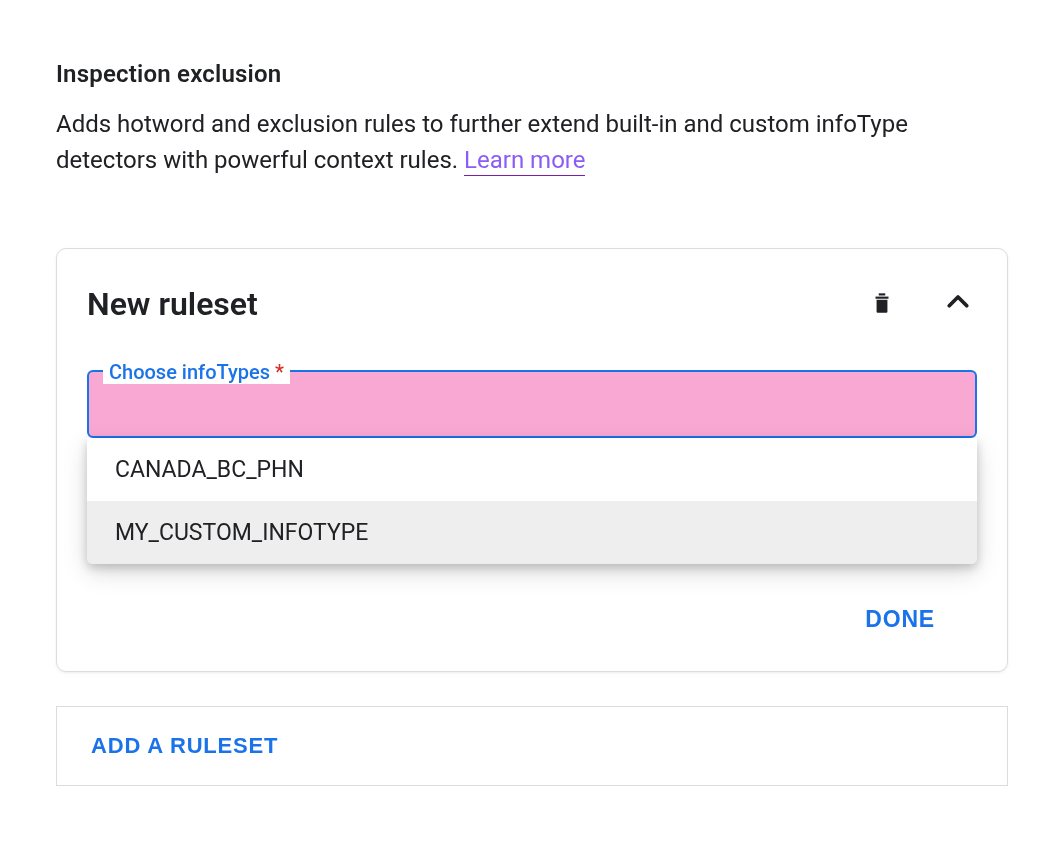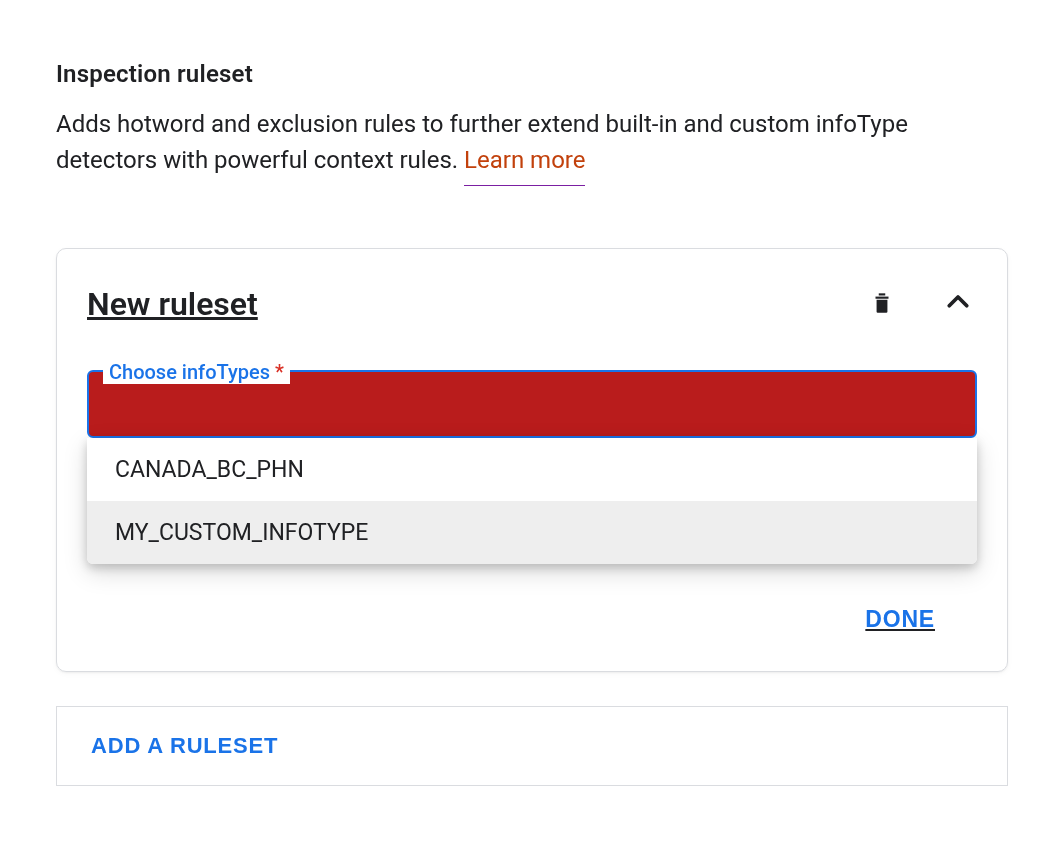--- a/index.html
+++ b/index.html
@@ -23,33 +23,32 @@
     }
     .description {
       font-size: 24px;
       line-height: 1.5;
       color: #202124;
       max-width: 910px;
       margin-bottom: 70px;
       font-weight: 400;
     }
     .learn-more {
-      color: #c2410c;
+      color: #8b5cf6;
       text-decoration: none;
       border-bottom: 1.5px solid #7b1fa2;
-      padding-bottom: 11px;
+      padding-bottom: 1px;
     }
     .card {
       border: 1px solid #dadce0;
       border-radius: 10px;
       padding: 34px 30px 30px 30px;
       box-shadow: 0 1px 2px rgba(0,0,0,0.05), 0 2px 6px rgba(0,0,0,0.03);
       margin-bottom: 34px;
       position: relative;
-      text-decoration: underline;
     }
     .card-header {
       display: flex;
       align-items: center;
       justify-content: space-between;
       margin-bottom: 46px;
     }
     .card-title {
       font-size: 32px;
       font-weight: 600;
@@ -72,21 +71,21 @@
     }
     .input-wrapper {
       position: relative;
     }
     .outlined-input {
       width: 100%;
       height: 68px;
       border: 2px solid #1a73e8;
       border-radius: 6px;
       position: relative;
-      background: #b91c1c;
+      background: #f9a8d4;
     }
     .floating-label {
       position: absolute;
       top: -12px;
       left: 14px;
       background: #fff;
       padding: 0 6px;
       font-size: 20px;
       color: #1a73e8;
       font-weight: 500;
@@ -145,21 +144,21 @@
       color: #1a73e8;
       font-size: 22px;
       font-weight: 600;
       letter-spacing: 0.8px;
       cursor: pointer;
     }
   </style>
 </head>
 <body>
 
-<h2 class="section-title">Inspection ruleset</h2>
+<h2 class="section-title">Inspection exclusion</h2>
 
 <p class="description">
   <span>Adds hotword and exclusion rules to further extend built-in and custom infoType detectors with powerful context rules. </span><a href="#" class="learn-more">Learn more</a>
 </p>
 
 <div class="card">
   <div class="card-header">
     <div class="card-title">New ruleset</div>
     <div class="card-actions">
       <button class="icon-btn" aria-label="Delete">

